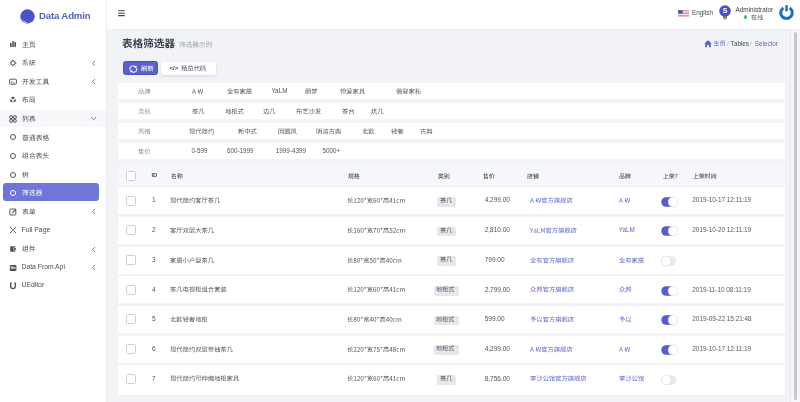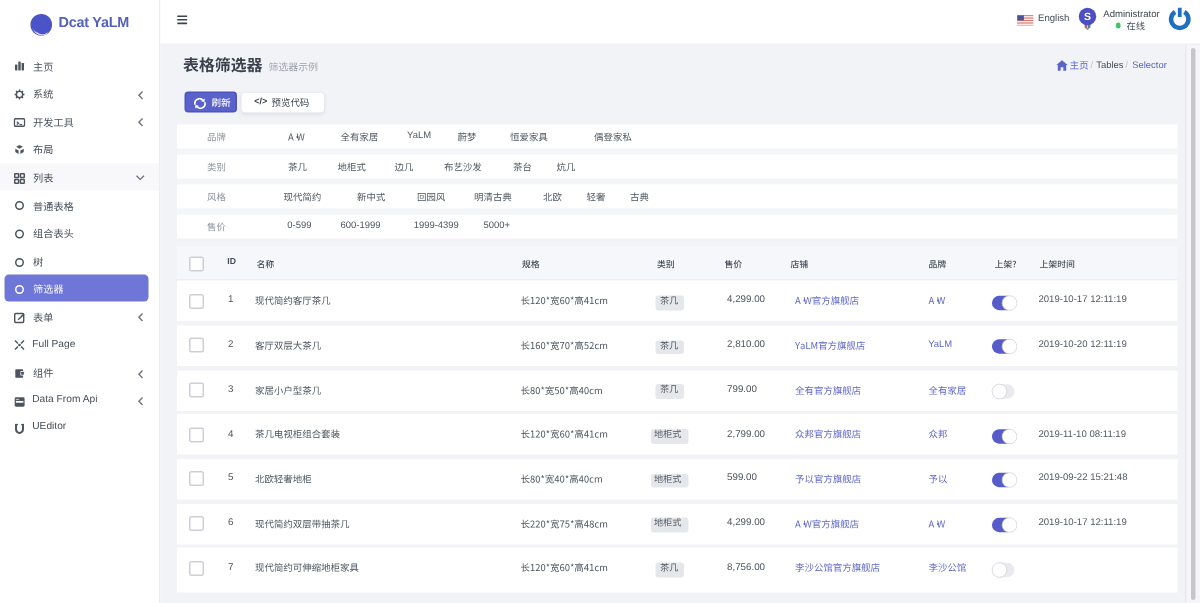--- a/index.html
+++ b/index.html
@@ -158,21 +158,21 @@
       <path id="g148" d="M6.17 -8.22C6.36 -7.92 6.52 -7.53 6.61 -7.25L4.11 -7.25L4.11 -5.62L4.68 -5.62L4.68 0.78L5.41 0.78L5.41 0.34L8.35 0.34L8.35 0.73L9.07 0.73L9.07 -2.37L5.41 -2.37L5.41 -3.2L8.59 -3.2L8.59 -5.72L4.83 -5.72L4.83 -6.58L8.65 -6.58L8.65 -5.62L9.4 -5.62L9.4 -7.25L6.91 -7.25L7.39 -7.41C7.31 -7.69 7.1 -8.12 6.88 -8.44ZM5.41 -0.31L5.41 -1.73L8.35 -1.73L8.35 -0.31ZM5.41 -5.1L7.89 -5.1L7.89 -3.82L5.41 -3.82ZM1.49 -8.38C1.28 -6.9 0.92 -5.45 0.34 -4.5C0.51 -4.4 0.81 -4.15 0.93 -4.03C1.26 -4.61 1.54 -5.35 1.77 -6.17L3.07 -6.17C2.93 -5.68 2.75 -5.18 2.58 -4.83L3.18 -4.62C3.46 -5.15 3.75 -5.99 3.96 -6.72L3.46 -6.88L3.34 -6.85L1.94 -6.85C2.04 -7.3 2.13 -7.78 2.2 -8.25ZM1.61 0.71C1.75 0.52 2.02 0.31 3.82 -1.01C3.75 -1.16 3.66 -1.45 3.61 -1.65L2.47 -0.85L2.47 -4.81L1.74 -4.81L1.74 -0.88C1.74 -0.37 1.37 0.02 1.16 0.17C1.3 0.3 1.53 0.55 1.61 0.71Z"></path>
     </defs>
   </svg>
 <div style="position:absolute;left:0px;top:0px;width:107px;height:402px;background:#fff;border-right:1px solid #ededf1"></div>
 <svg style="position:absolute;left:19.5px;top:8.8px" width="15" height="15" viewBox="0 0 15 15">
 <circle cx="7.5" cy="7.5" r="7.2" fill="#4b53c8"></circle>
 <path d="M1.1 8.8 Q2.6 13.3 8.8 14.2 Q3.4 15.0 1.1 8.8Z" fill="#fff"></path>
 <path d="M7.6 14.15 Q10.4 14.0 11.9 12.5 Q11.0 14.7 7.6 14.15Z" fill="#fff"></path>
 <path d="M1.3 9.4 Q3.4 12.6 7.2 13.4 Q3.8 13.6 1.3 9.4Z" fill="#fff" opacity="0.7"></path>
 </svg>
-<div style="position:absolute;left:39px;top:11.27px;font-size:9.6px;line-height:1;color:#5462bd;font-weight:bold;letter-spacing:-0.15px;white-space:nowrap">Dcat YaLM</div>
+<div style="position:absolute;left:39px;top:11.27px;font-size:9.6px;line-height:1;color:#5462bd;font-weight:bold;letter-spacing:-0.15px;white-space:nowrap">Data Admin</div>
 <svg style="position:absolute;left:8.5px;top:39.3px" width="8" height="10" viewBox="0 0 8 10" fill="#4d545e">
     <rect x="1" y="4" width="1.6" height="4" rx="0.3"></rect>
     <rect x="3.2" y="2" width="1.6" height="6" rx="0.3"></rect>
     <rect x="5.4" y="3" width="1.6" height="5" rx="0.3"></rect>
   </svg>
 <div style="position:absolute;left:21.5px;top:39.5px">
     <svg width="13.9" height="9.5" viewBox="0 -10.59 20.44 13.97" style="overflow:visible;display:block">
       <g fill="#454e59">
         <use href="#g0" x="0"></use>
         <use href="#g1" x="10"></use>

